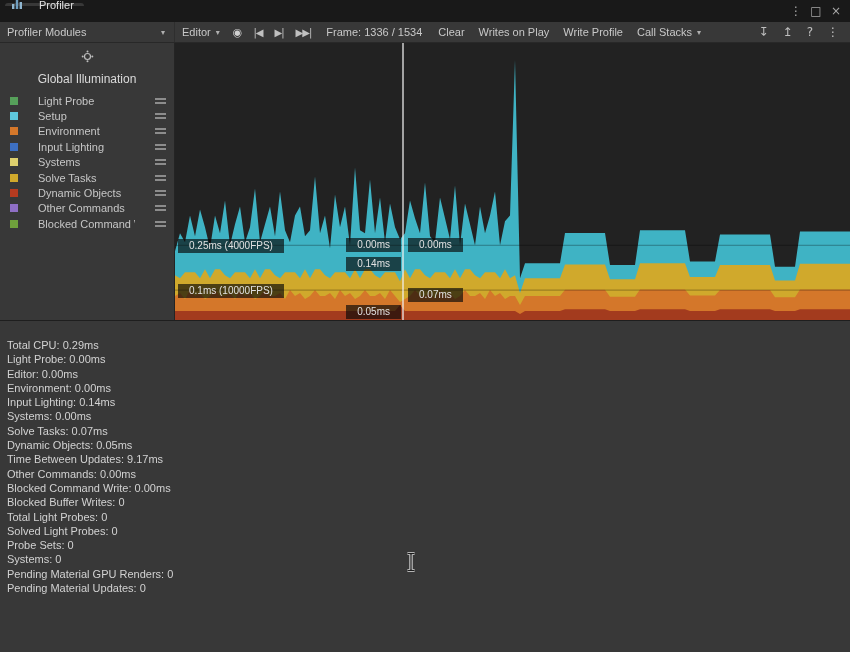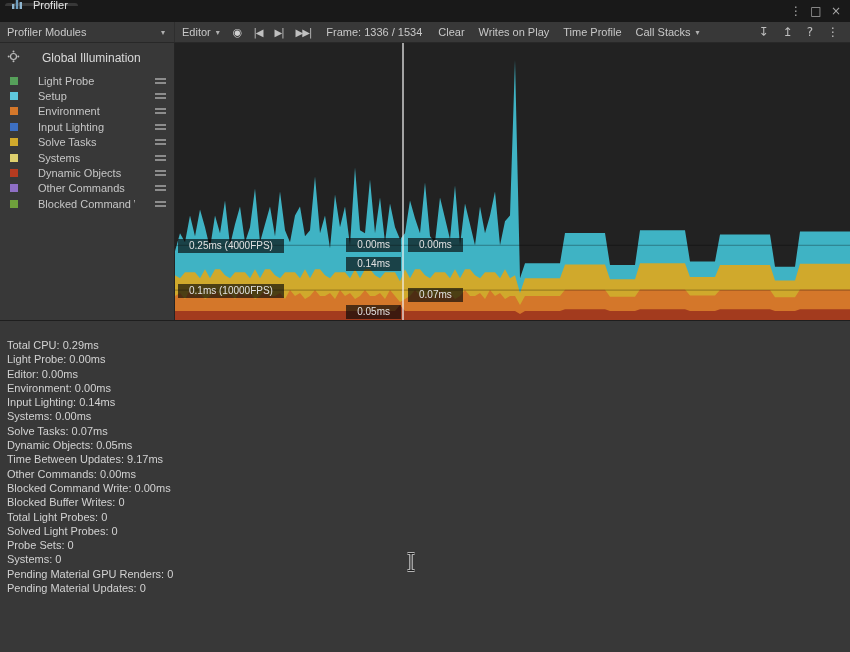--- a/index.html
+++ b/index.html
@@ -11,21 +11,21 @@
     font-size: 11px;
     position: relative;
   }
   .icon-font { font-family: "DejaVu Sans", sans-serif; }
 
   
   .titlebar { height: 22px; background: #191919; display: flex; align-items: stretch; }
   .tab {
     margin: 3px 0 16px 5px; padding: 0 10px 0 6px;
     background: #383838; border-radius: 3px 3px 0 0;
-    display: flex; align-items: center; gap: 10px;
+    display: flex; align-items: center; gap: 16px;
     font-size: 11px; color: #e0e0e0;
   }
   .titlebar-spacer { flex: 1; }
   .win-controls { display: flex; align-items: center; gap: 2px; padding-right: 5px; }
   .win-btn { width: 18px; text-align: center; color: #a8a8a8; font-size: 12px; line-height: 18px; }
 
   
   .toolbar {
     height: 21px; background: #383838; border-bottom: 1px solid #282828;
     display: flex; align-items: center; font-size: 11px; color: #c8c8c8;
@@ -35,21 +35,21 @@
   .caret { font-size: 8px; color: #b0b0b0; }
   .tb-icon-btn { padding: 0 6px; font-size: 10px; color: #c0c0c0; letter-spacing: -1px; height: 100%; display: flex; align-items: center; }
   .record-glyph { font-size: 11px; color: #cfcfcf; }
   .frame-display { padding: 0 9px; }
   .tb-right { margin-left: auto; display: flex; align-items: center; padding-right: 4px; }
   .tb-right .tb-icon-btn { font-size: 12px; letter-spacing: 0; padding: 0 7px; }
 
   
   .chart-row { display: flex; height: 278px; border-bottom: 1px solid #1e1e1e; }
   .legend-panel { width: 175px; background: #383838; border-right: 1px solid #242424; padding-top: 4px; flex: none; }
-  .module-header { display: flex; align-items: center; gap: 22px; padding: 3px 7px 7px 7px; font-size: 12px; color: #dadada; }
+  .module-header { display: flex; align-items: center; gap: 6px; padding: 3px 7px 7px 7px; font-size: 12px; color: #dadada; flex-direction: column; }
   .legend-item { display: flex; align-items: center; gap: 20px; padding: 0 8px 0 10px; height: 15.4px; font-size: 11px; color: #c6c6c6; }
   .swatch { width: 8px; height: 8px; flex: none; }
   .legend-label { flex: 1; white-space: nowrap; overflow: hidden; }
   .legend-handle { display: flex; flex-direction: column; gap: 2px; width: 11px; flex: none; }
   .legend-handle i { display: block; height: 2px; background: #8c8c8c; }
 
   .chart-area { position: relative; flex: 1; background: #222222; overflow: hidden; }
   .chart-area svg { position: absolute; inset: 0; width: 100%; height: 100%; display: block; }
   .chart-label {
     position: absolute; z-index: 3;
@@ -103,21 +103,21 @@
   <div class="tb-icon-btn icon-font">▶|</div>
   <div class="tb-icon-btn icon-font">▶▶|</div>
   <div class="frame-display">Frame: 1336 / 1534</div>
   <div class="tb-item">
     <span>Clear</span>
   </div>
   <div class="tb-item">
     <span>Writes on Play</span>
   </div>
   <div class="tb-item">
-    <span>Time Profile</span>
+    <span>Write Profile</span>
   </div>
   <div class="tb-item">
     <span>Call Stacks</span>
     <span class="caret icon-font">▾</span>
   </div>
   <div class="tb-right">
     <div class="tb-icon-btn icon-font">↧</div>
     <div class="tb-icon-btn icon-font">↥</div>
     <div class="tb-icon-btn icon-font">?</div>
     <div class="tb-icon-btn icon-font">⋮</div>
@@ -165,30 +165,30 @@
         </div>
         <div class="legend-item">
           <span class="swatch" style="background: rgb(61, 111, 193);"></span>
           <span class="legend-label">Input Lighting</span>
           <span class="legend-handle">
             <i></i>
             <i></i>
           </span>
         </div>
         <div class="legend-item">
+          <span class="swatch" style="background: rgb(222, 208, 110);"></span>
+          <span class="legend-label">Systems</span>
+          <span class="legend-handle">
+            <i></i>
+            <i></i>
+          </span>
+        </div>
+        <div class="legend-item">
           <span class="swatch" style="background: rgb(208, 169, 44);"></span>
           <span class="legend-label">Solve Tasks</span>
-          <span class="legend-handle">
-            <i></i>
-            <i></i>
-          </span>
-        </div>
-        <div class="legend-item">
-          <span class="swatch" style="background: rgb(222, 208, 110);"></span>
-          <span class="legend-label">Systems</span>
           <span class="legend-handle">
             <i></i>
             <i></i>
           </span>
         </div>
         <div class="legend-item">
           <span class="swatch" style="background: rgb(182, 59, 32);"></span>
           <span class="legend-label">Dynamic Objects</span>
           <span class="legend-handle">
             <i></i>

